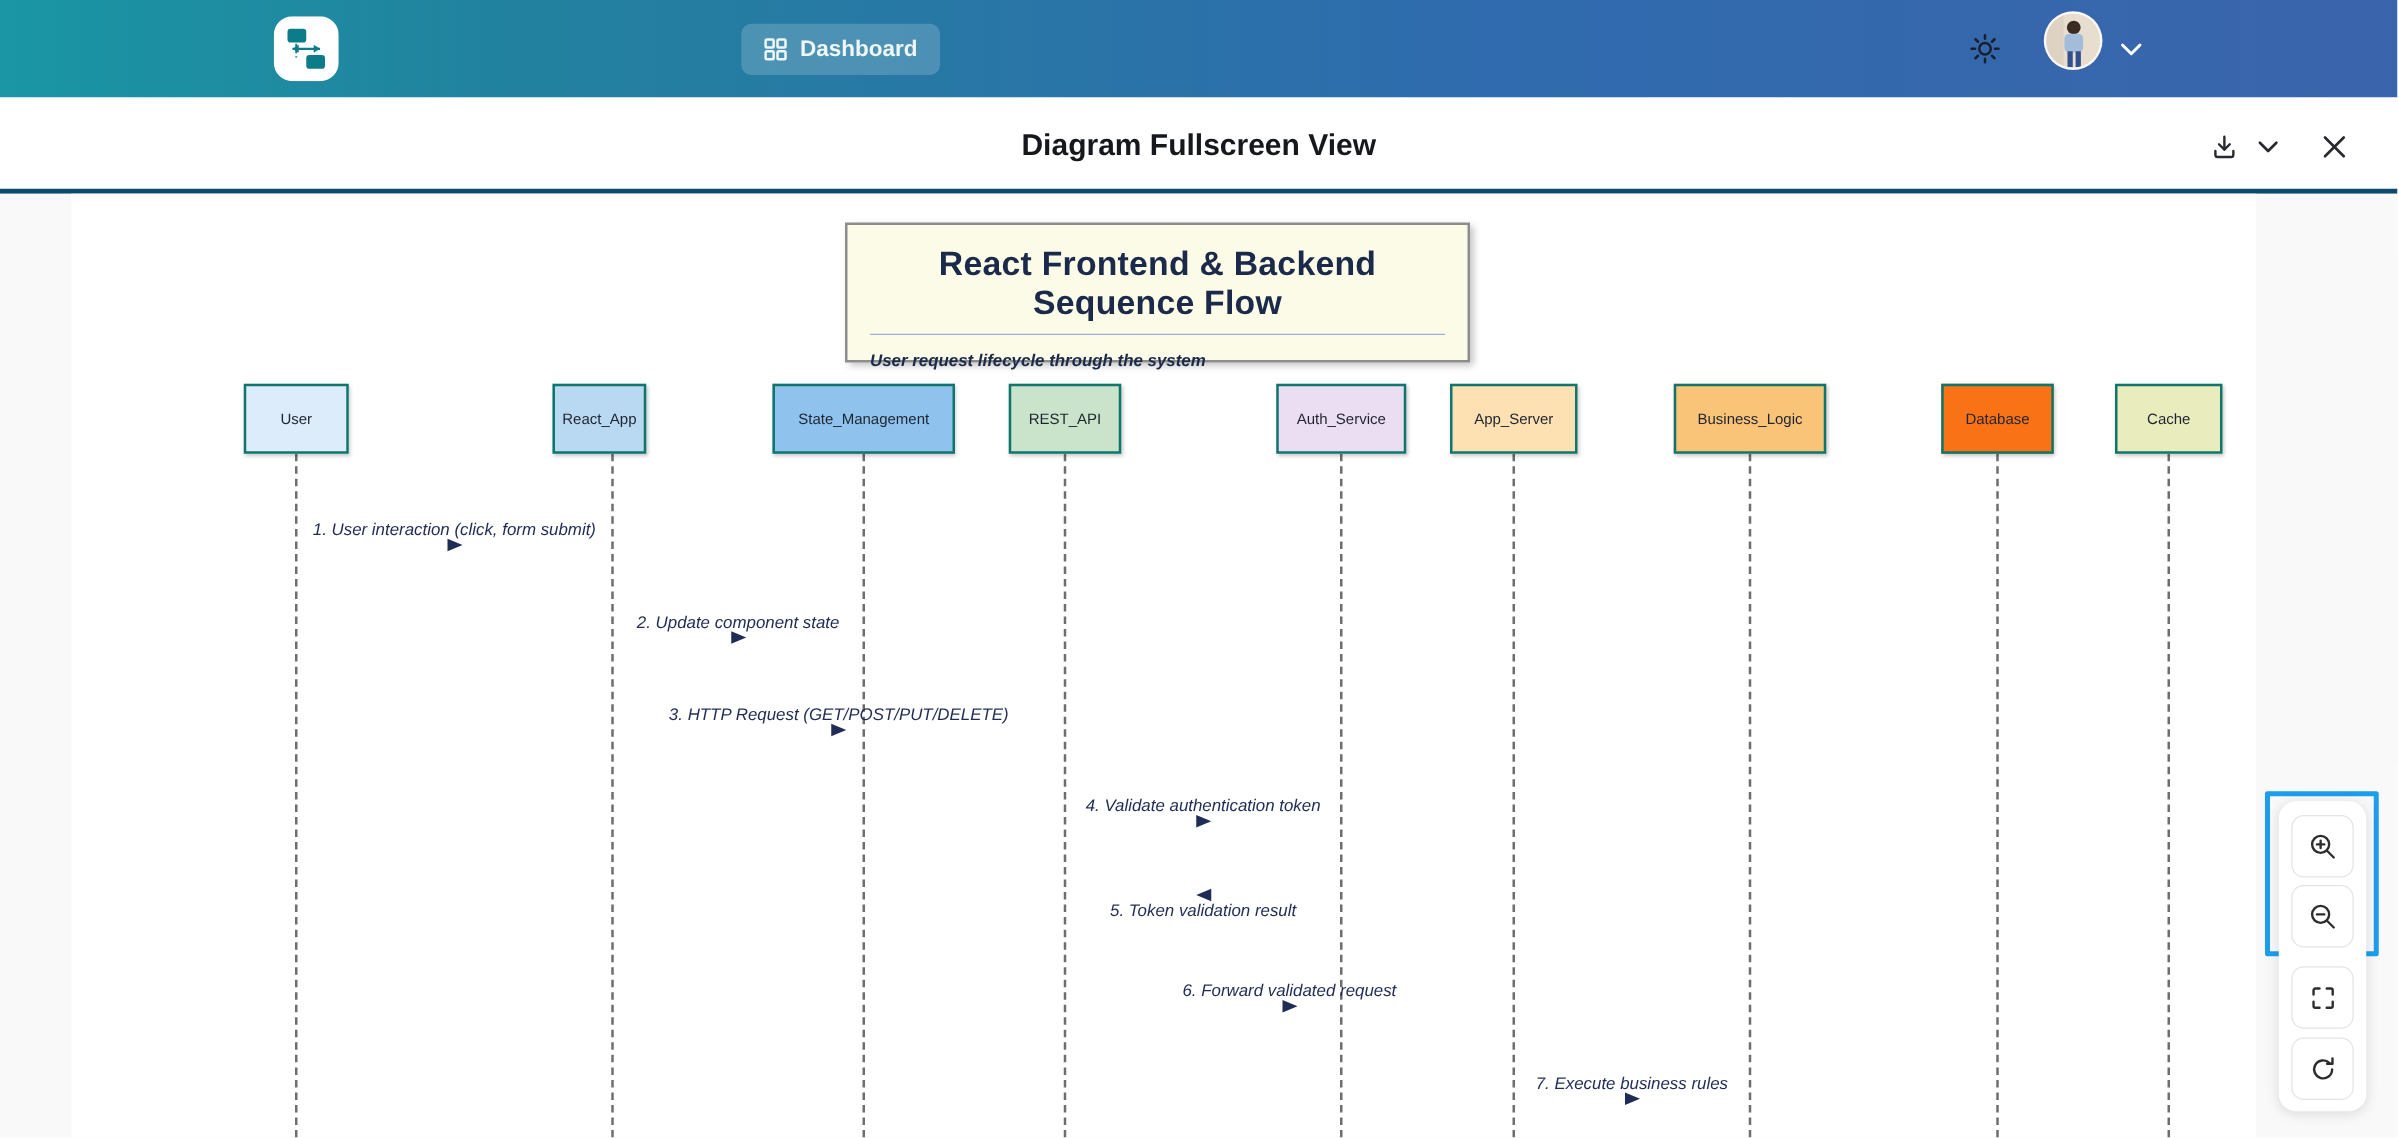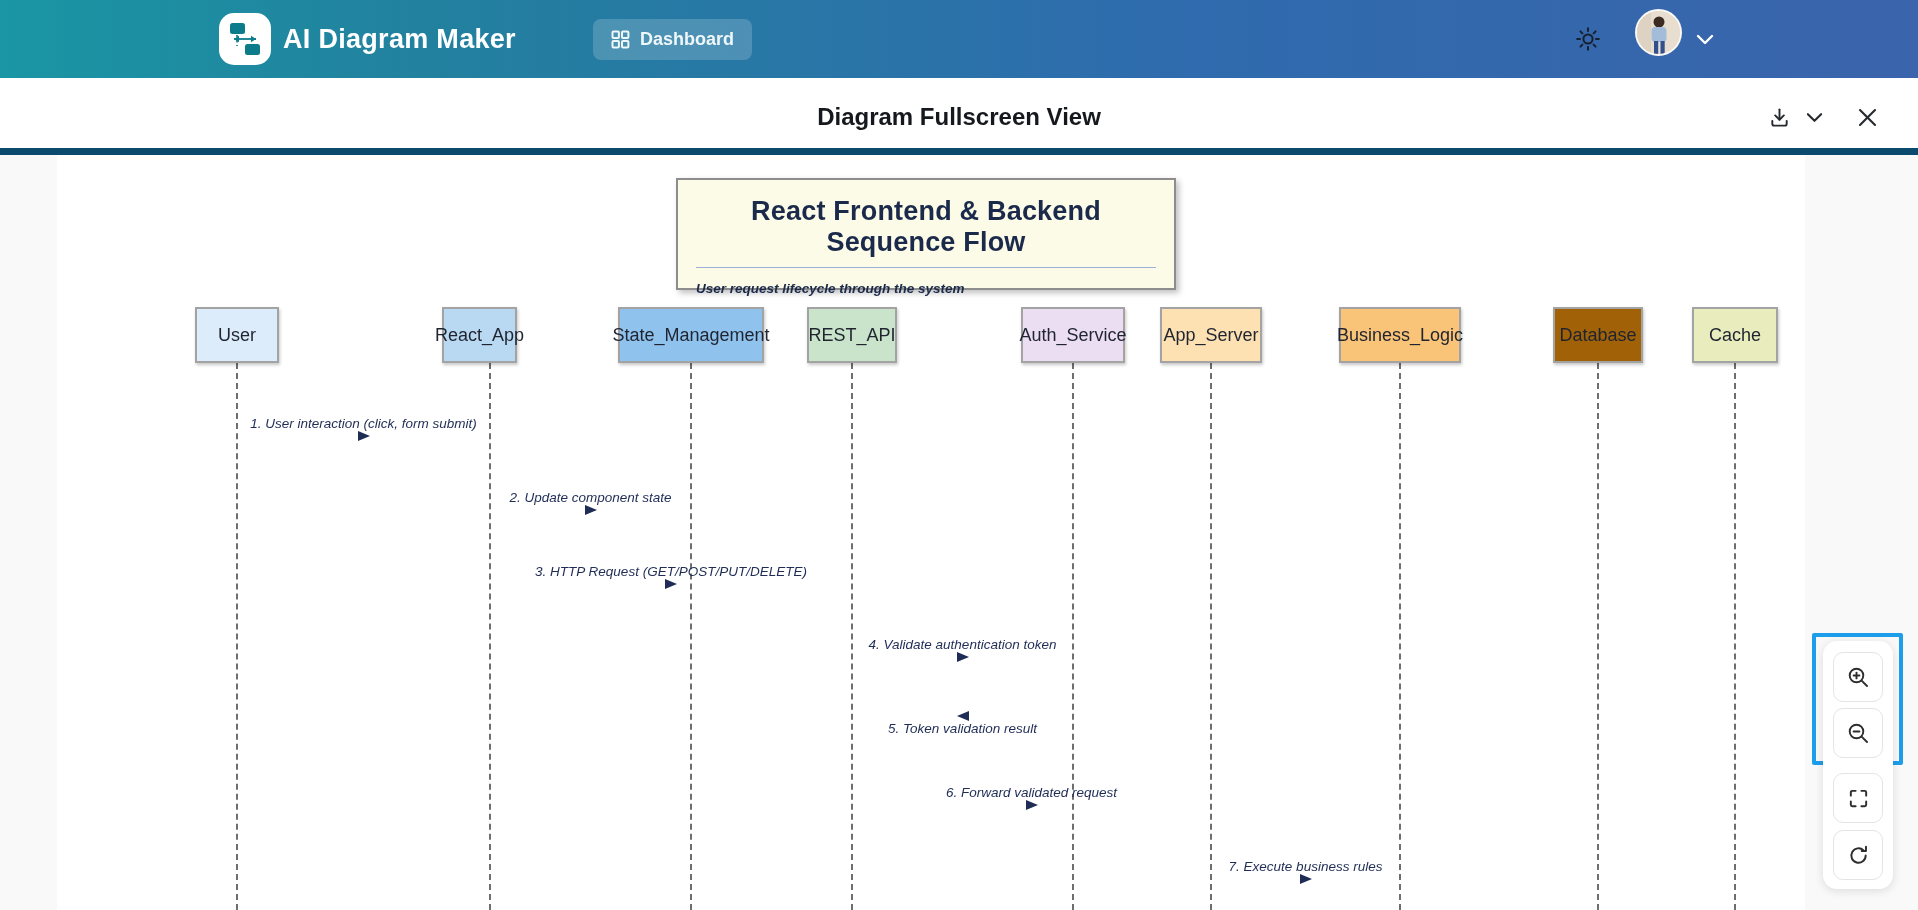--- a/index.html
+++ b/index.html
@@ -19,40 +19,40 @@
     font-family:"Liberation Sans", sans-serif; }
   .theme-btn { position:absolute; left:1566px; top:17px; width:44px; height:44px; background:none;
     border:none; display:flex; align-items:center; justify-content:center; cursor:pointer; }
   .avatar { position:absolute; left:1635px; top:9px; width:47px; height:47px; border-radius:50%;
     border:2px solid rgba(255,255,255,0.8); overflow:hidden; background:#e6ddd0; cursor:pointer; }
   .user-chevron { position:absolute; left:1691px; top:22px; width:28px; height:34px; background:none;
     border:none; display:flex; align-items:center; justify-content:center; cursor:pointer; }
 
   
   .fs-bar { position:absolute; left:0; top:78px; width:1918px; height:77px; background:#fff;
-    border-bottom:7px solid #0c4a6e; }
+    border-bottom:4px solid #0c4a6e; }
   .fs-title { position:absolute; left:0; right:0; top:0; height:77px; display:flex;
     align-items:center; justify-content:center; font-size:24px; font-weight:700; color:#15181d; }
   .fs-icon-btn { position:absolute; top:18px; width:42px; height:42px; background:none; border:none;
     display:flex; align-items:center; justify-content:center; cursor:pointer; color:#26292e; }
 
   
   .main { position:absolute; left:0; top:155px; width:1918px; height:755px; background:#f9f9fa; }
   .canvas { position:absolute; left:57px; top:0; width:1748px; height:755px; background:#fff; }
 
   .dtitle-box { position:absolute; left:619px; top:23px; width:500px; height:112px;
     background:#fbfbe8; border:2px solid #8d8d8d; box-shadow:3px 3px 6px rgba(0,0,0,0.25);
     padding:16px 18px 0 18px; }
   .dtitle { font-size:27px; font-weight:700; color:#1b2a4a; letter-spacing:.2px;text-align:center; }
   .dtitle-rule { margin-top:9px; border-top:1.5px solid #9fb0d8; }
   .dsubtitle { margin-top:13px; font-size:13.5px; font-style:italic; font-weight:600; color:#1b2a4a; }
 
-  .actor { position:absolute; top:152px; height:56px; border:2px solid #a3a3a3;
+  .actor { position:absolute; top:152px; height:56px; border:2px solid #0f766e;
     box-shadow:1px 2px 3px rgba(0,0,0,0.22); display:flex; align-items:center; justify-content:center;
-    font-size:18px; color:#1f2430; }
+    font-size:12px; color:#1f2430; }
   .lifeline { position:absolute; top:208px; height:547px; width:0;
     border-left:2px dashed #6e6e6e; }
 
   .message { position:absolute; height:22px; display:flex; align-items:center;flex-direction:column; }
   .stub { flex:1 1 auto; min-width:6px; height:2px; background:#1f2c55; }
   .mlabel { flex:0 0 auto; white-space:nowrap; padding:0 6px; font-size:13.5px; font-style:italic;
     font-weight:500; color:#1f2c55; }
   .arrow { flex:0 0 auto; width:0; height:0; border-top:5.5px solid transparent;
     border-bottom:5.5px solid transparent; }
   .arrow.r { border-left:12px solid #1f2c55; }
@@ -80,21 +80,20 @@
       <svg width="52" height="52" viewBox="0 0 52 52">
         <rect x="0" y="0" width="52" height="52" rx="15" fill="#ffffff"></rect>
         <rect x="11" y="10" width="15" height="11" rx="2.5" fill="#0d7c8a"></rect>
         <rect x="26" y="31" width="15" height="11" rx="2.5" fill="#0d7c8a"></rect>
         <line x1="18" y1="22" x2="18" y2="33" stroke="#0d7c8a" stroke-width="1.6" stroke-dasharray="2.5 2.5"></line>
         <line x1="15" y1="26" x2="37" y2="26" stroke="#0d7c8a" stroke-width="1.8"></line>
         <path d="M15 26 l5 -3.2 v6.4 z" fill="#0d7c8a"></path>
         <path d="M37 26 l-5 -3.2 v6.4 z" fill="#0d7c8a"></path>
       </svg>
     </span>
-    <div class="app-title">AI Diagram Maker</div>
 
     <button class="dash-btn">
       <span style="display:flex">
         <svg width="19" height="19" viewBox="0 0 19 19" fill="none" stroke="#eef7f9" stroke-width="2">
           <rect x="1.5" y="1.5" width="6.4" height="6.4" rx="1"></rect>
           <rect x="11" y="1.5" width="6.4" height="6.4" rx="1"></rect>
           <rect x="1.5" y="11" width="6.4" height="6.4" rx="1"></rect>
           <rect x="11" y="11" width="6.4" height="6.4" rx="1"></rect>
         </svg>
       </span>
@@ -182,21 +181,21 @@
         <div class="actor" style="left: 561px; width: 146px; background: rgb(143, 195, 238);">State_Management</div>
         <div class="lifeline" style="left: 794px;"></div>
         <div class="actor" style="left: 750px; width: 90px; background: rgb(201, 228, 202);">REST_API</div>
         <div class="lifeline" style="left: 1015px;"></div>
         <div class="actor" style="left: 964px; width: 104px; background: rgb(236, 222, 242);">Auth_Service</div>
         <div class="lifeline" style="left: 1153px;"></div>
         <div class="actor" style="left: 1103px; width: 102px; background: rgb(253, 225, 179);">App_Server</div>
         <div class="lifeline" style="left: 1342px;"></div>
         <div class="actor" style="left: 1282px; width: 122px; background: rgb(250, 196, 120);">Business_Logic</div>
         <div class="lifeline" style="left: 1540px;"></div>
-        <div class="actor" style="left: 1496px; width: 90px; background: #a16207;">Database</div>
+        <div class="actor" style="left: 1496px; width: 90px; background: #f97316;">Database</div>
         <div class="lifeline" style="left: 1677px;"></div>
         <div class="actor" style="left: 1635px; width: 86px; background: rgb(233, 237, 189);">Cache</div>
         <div class="message" style="left: 180px; width: 253px; top: 261px;">
           <i class="stub"></i>
           <span class="mlabel">1. User interaction (click, form submit)</span>
           <i class="stub"></i>
           <i class="arrow r"></i>
         </div>
         <div class="message" style="left: 433px; width: 201px; top: 335px;">
           <i class="stub"></i>

